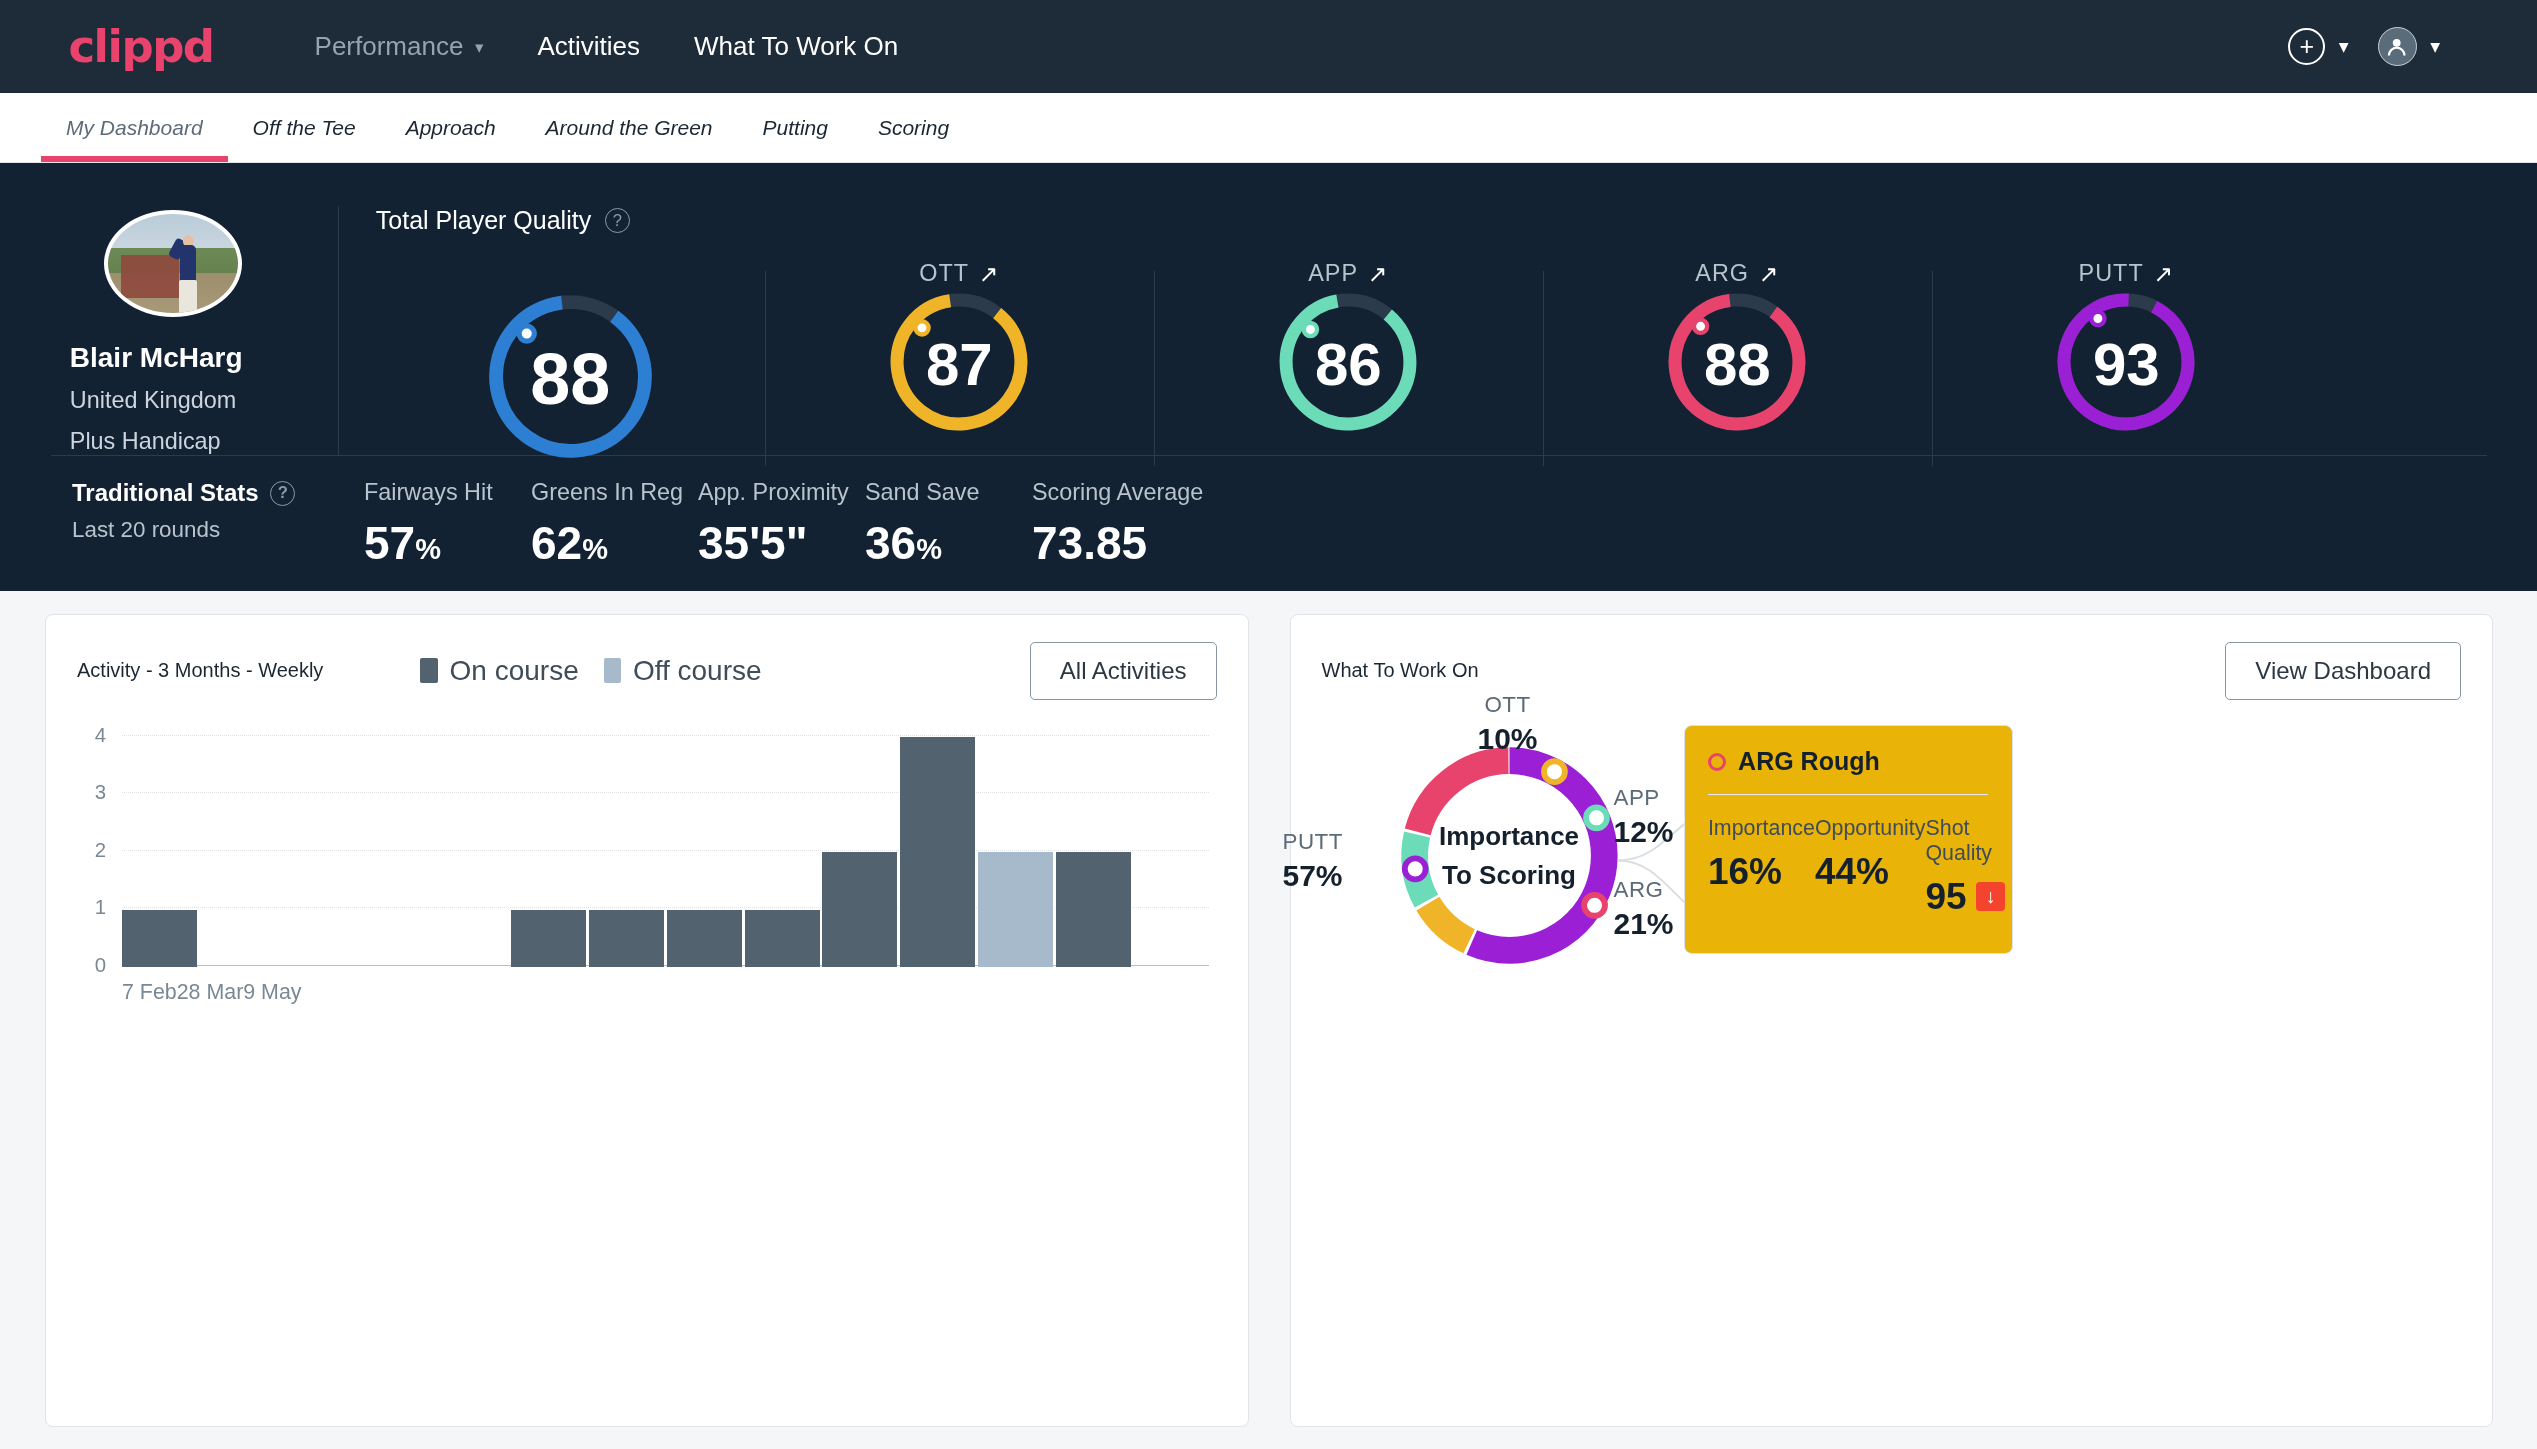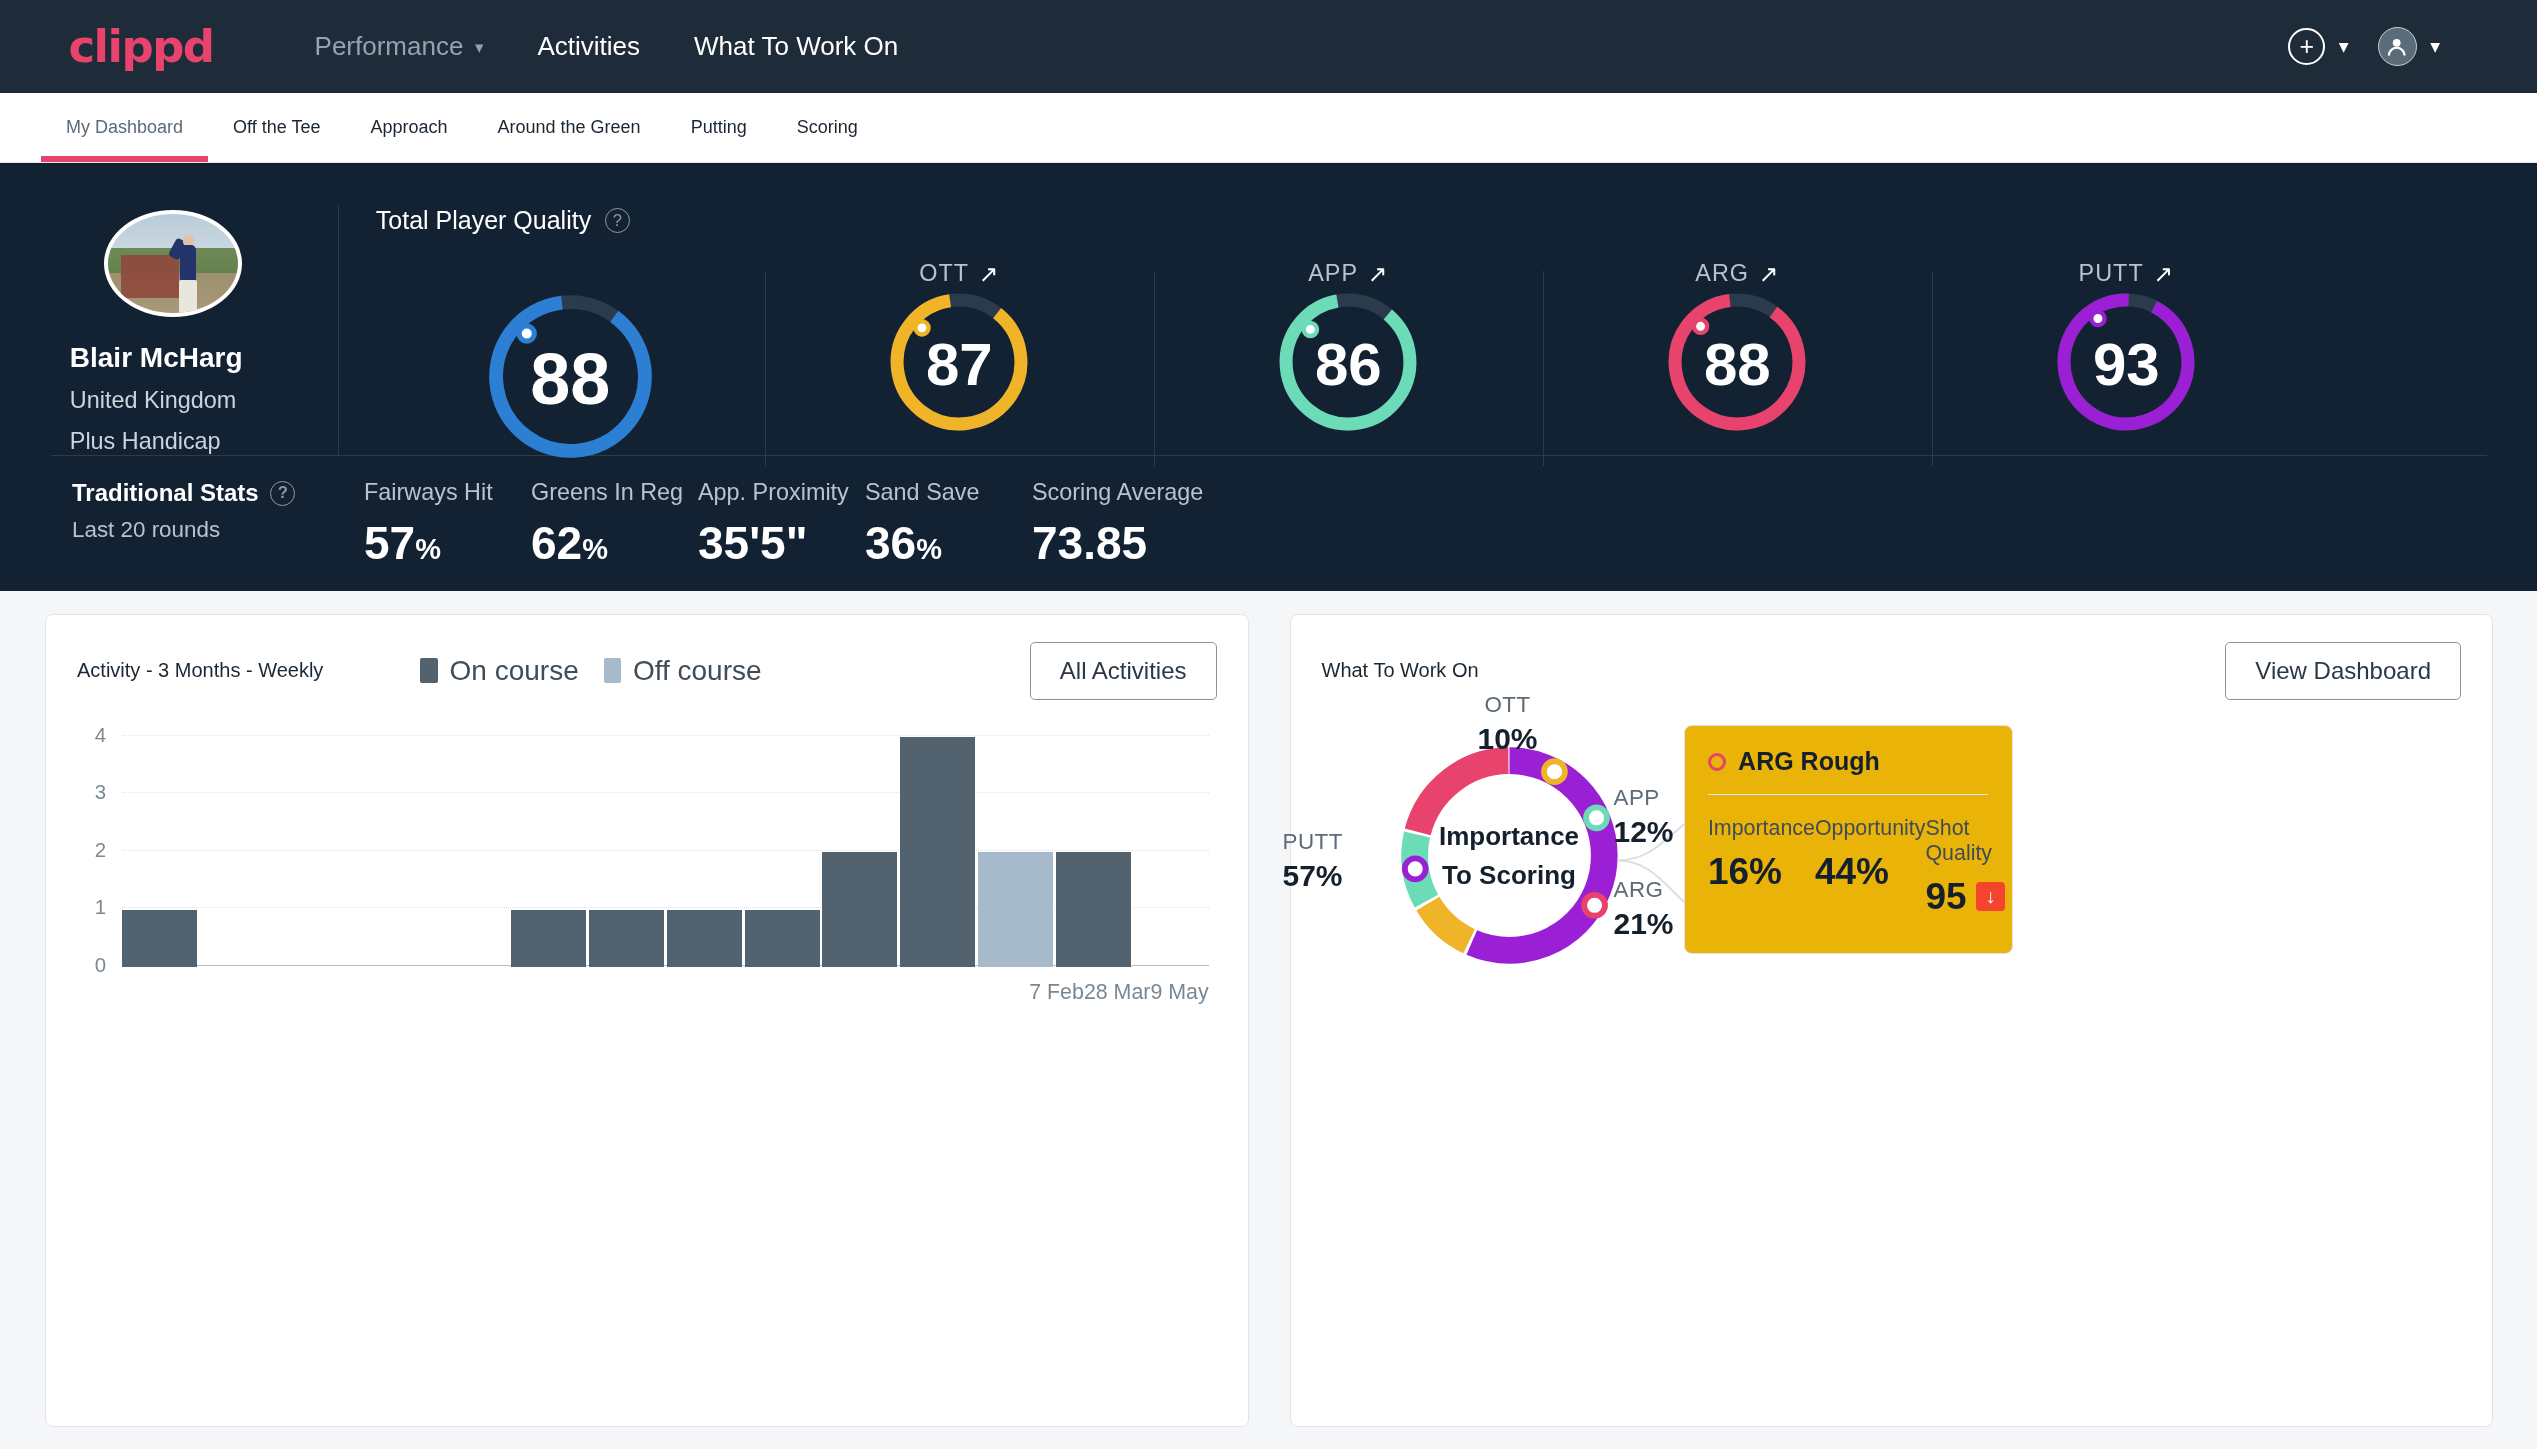--- a/index.html
+++ b/index.html
@@ -50,22 +50,22 @@
 
   
   .tabbar {
     height: 70px; background: #ffffff;
     display: flex; align-items: stretch;
     padding-left: 41px;
     border-bottom: 1px solid #e3e6e9;
   }
   .tab {
     display: flex; align-items: center; padding: 0 25px;
-    font-size: 18px; color: #1b2733; cursor: pointer;
-    position: relative; white-space: nowrap;
+    font-size: 21px; color: #1b2733; cursor: pointer;
+    position: relative; white-space: nowrap; font-style: italic;
   }
   .tab.active { color: #5d6b78; }
   .tab.active::after {
     content: ""; position: absolute; left: 0; right: 0; bottom: 0;
     height: 5.8px; background: #e8436c;
   }
 
   
   .hero {
     background: #132232; padding: 0 0 0 0; height: 428px;
@@ -203,21 +203,21 @@
   .baseline {
     position: absolute; left: 45px; right: 7.8px; height: 1.9px; background: #b5bec6;
   }
   .bars {
     position: absolute; left: 45px; right: 7.8px; bottom: 1.9px; top: 0;
     display: flex; align-items: flex-end; gap: 2.9px;
   }
   .bar { flex: 1; }
   .xaxis {
     position: absolute; left: 45px; right: 7.8px; top: 245px;
-    display: flex; justify-content: flex-end;
+    display: flex; justify-content: flex-start;
     font-size: 21.4px; color: #7a8893;
   }
 
   
   .wtw-body { position: relative; height: 302px; margin-top: 7.8px; }
   .donut2 { position: absolute; left: 66px; top: 27px; }
   .donut-center {
     position: absolute; left: 66px; top: 27px; width: 243px; height: 243px;
     display: flex; flex-direction: column; align-items: center; justify-content: center;
     font-size: 26px; font-weight: bold; color: #14202c; line-height: 1.5;

